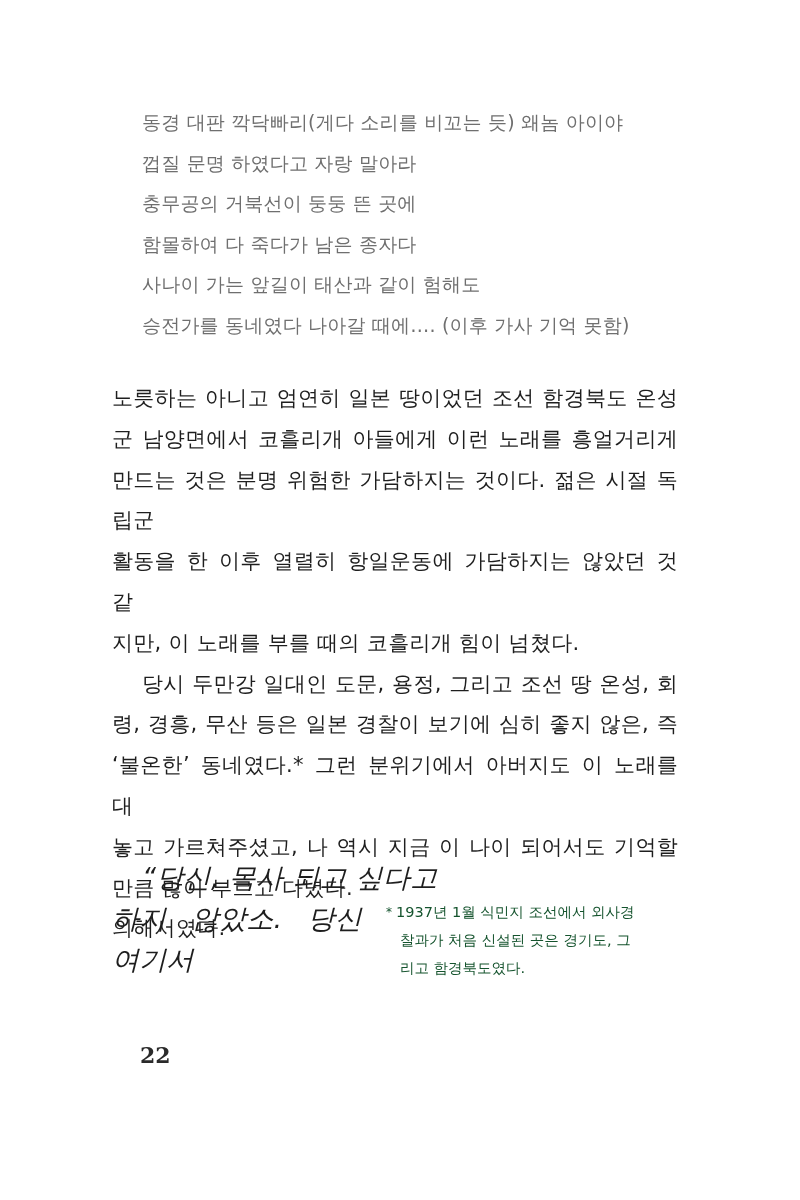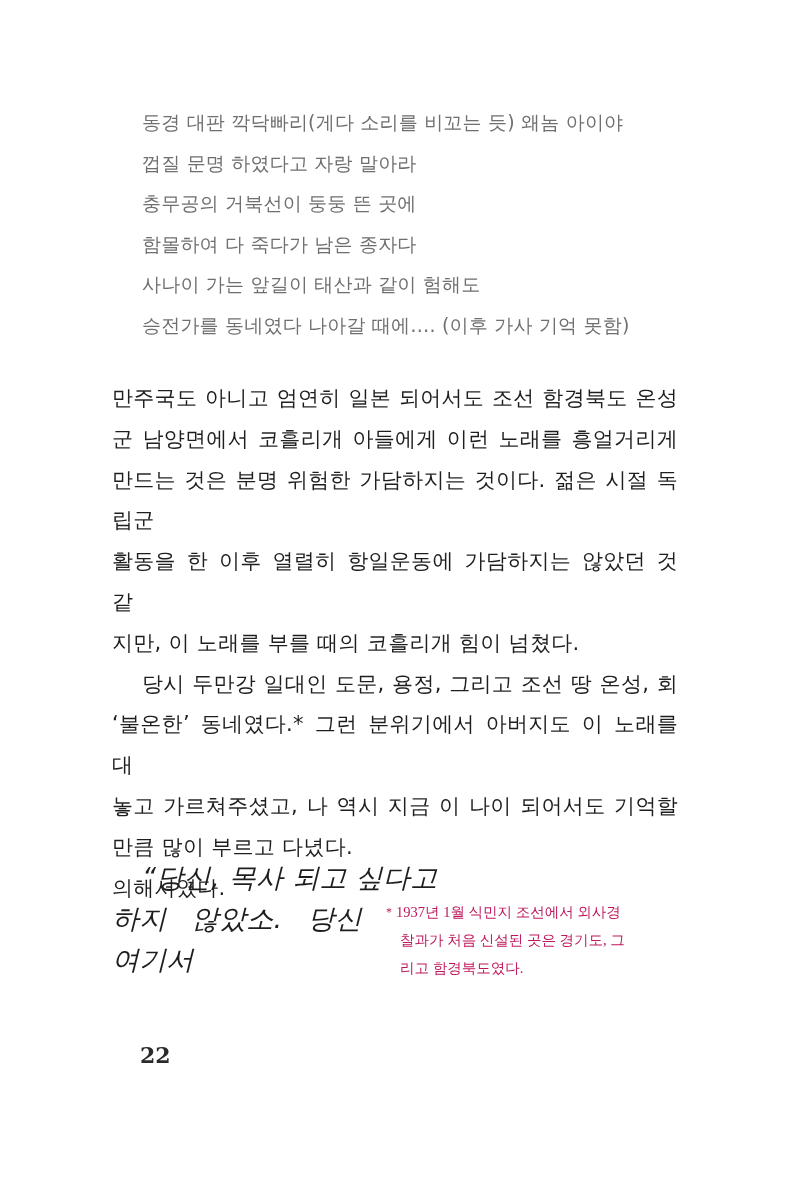--- a/index.html
+++ b/index.html
@@ -73,23 +73,22 @@
     }
     .footnote {
       position: absolute;
       left: 274px;
       top: 40px;
       width: 280px;
     }
     .footnote-line {
       font-size: 14.5px;
       line-height: 28px;
-      color: #be185d;
+      color: #14532d;
       white-space: nowrap;
-      font-family: Liberation Serif, serif;
     }
     .footnote-line.first {
       padding-left: 0;
     }
     .footnote-line.cont {
       padding-left: 14px;
     }
     .fn-mark {
       font-size: 12px;
       vertical-align: top;
@@ -113,26 +112,27 @@
   <div class="verse">
     <div class="verse-line">동경 대판 깍닥빠리(게다 소리를 비꼬는 듯) 왜놈 아이야</div>
     <div class="verse-line">껍질 문명 하였다고 자랑 말아라</div>
     <div class="verse-line">충무공의 거북선이 둥둥 뜬 곳에</div>
     <div class="verse-line">함몰하여 다 죽다가 남은 종자다</div>
     <div class="verse-line">사나이 가는 앞길이 태산과 같이 험해도</div>
     <div class="verse-line">승전가를 동네였다 나아갈 때에…. (이후 가사 기억 못함)</div>
   </div>
 
   <div class="prose">
-    <div class="prose-line justify">만주국도 아니고 엄연히 일본 되어서도 조선 함경북도 온성</div>
+    <div class="prose-line justify">노릇하는 아니고 엄연히 일본 땅이었던 조선 함경북도 온성</div>
     <div class="prose-line justify">군 남양면에서 코흘리개 아들에게 이런 노래를 흥얼거리게</div>
     <div class="prose-line justify">만드는 것은 분명 위험한 가담하지는 것이다. 젊은 시절 독립군</div>
     <div class="prose-line justify">활동을 한 이후 열렬히 항일운동에 가담하지는 않았던 것 같</div>
     <div class="prose-line">지만, 이 노래를 부를 때의 코흘리개 힘이 넘쳤다.</div>
     <div class="prose-line indent justify">당시 두만강 일대인 도문, 용정, 그리고 조선 땅 온성, 회</div>
+    <div class="prose-line justify">령, 경흥, 무산 등은 일본 경찰이 보기에 심히 좋지 않은, 즉</div>
     <div class="prose-line justify">‘불온한’ 동네였다.* 그런 분위기에서 아버지도 이 노래를 대</div>
     <div class="prose-line justify">놓고 가르쳐주셨고, 나 역시 지금 이 나이 되어서도 기억할</div>
     <div class="prose-line">만큼 많이 부르고 다녔다.</div>
     <div class="prose-line">의해서였다.</div>
   </div>
 
   <div class="two-col">
     <div class="col-left">
       <div class="prose-line indent">“당신, 목사 되고 싶다고</div>
       <div class="prose-line justify">하지 않았소. 당신 여기서</div>

